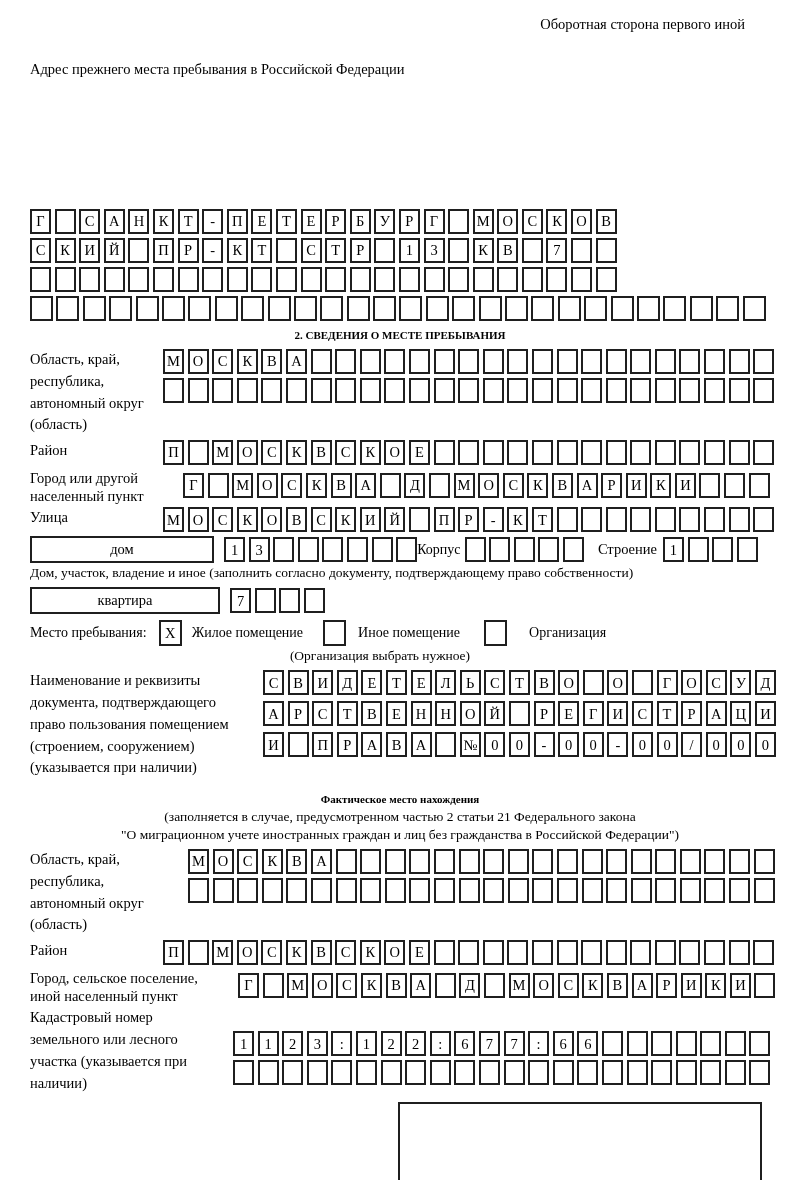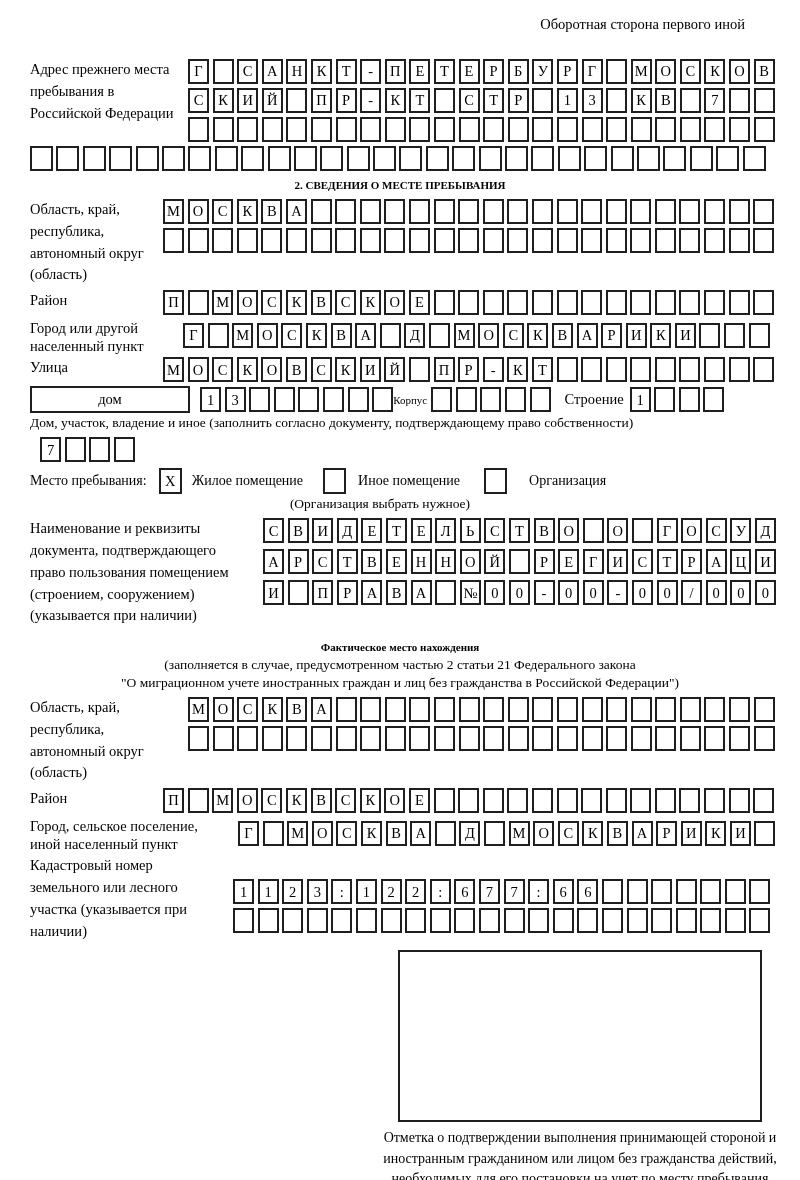--- a/index.html
+++ b/index.html
@@ -43,21 +43,21 @@
   }
   .mt2{margin-top:2px;} .mt4{margin-top:4px;} .mt6{margin-top:6px;} .mt8{margin-top:8px;}
 </style>
 </head>
 <body>
 
 <div class="sheet">
 
   <div class="corner-note">Оборотная сторона первого иной</div>
 
-  <div class="field mt8" style="margin-top:26px;">
+  <div class="field mt8" style="margin-top:26px;flex-direction:column;">
     <div class="field-label" style="flex:0 0 150px;">Адрес прежнего места пребывания в Российской Федерации</div>
     <div class="rows-col">
       <div class="cell-row">
           <div class="cell">Г</div>
           <div class="cell"></div>
           <div class="cell">С</div>
           <div class="cell">А</div>
           <div class="cell">Н</div>
           <div class="cell">К</div>
           <div class="cell">Т</div>
@@ -312,50 +312,51 @@
         <div class="cell"></div>
         <div class="cell"></div>
         <div class="cell"></div>
         <div class="cell"></div>
         <div class="cell"></div>
         <div class="cell"></div>
       </div>
   </div>
 
   <div class="inline-row mt4">
-    <div class="label-box" style="width:160px;">дом</div>
+    <div class="label-box" style="width:184px;">дом</div>
     <div class="cell-row" style="margin-left:10px;">
         <div class="cell">1</div>
         <div class="cell">3</div>
         <div class="cell"></div>
         <div class="cell"></div>
         <div class="cell"></div>
         <div class="cell"></div>
         <div class="cell"></div>
         <div class="cell"></div>
       </div>
-    <div style="margin-left:0;font-size:11px;">Корпус</div>
+    <div style="margin-left:0;font-size:14px;">Корпус</div>
     <div class="cell-row" style="margin-left:4px;">
         <div class="cell"></div>
         <div class="cell"></div>
         <div class="cell"></div>
         <div class="cell"></div>
         <div class="cell"></div>
       </div>
     <div style="margin-left:14px;font-size:14.5px;">Строение</div>
     <div class="cell-row" style="margin-left:6px;">
         <div class="cell">1</div>
         <div class="cell"></div>
         <div class="cell"></div>
         <div class="cell"></div>
       </div>
   </div>
   <div class="mt2" style="font-size:13.5px;">Дом, участок, владение и иное (заполнить согласно документу, подтверждающему право собственности)</div>
 
   <div class="inline-row mt6">
+    <div class="label-box" style="width:190px;">квартира</div>
     <div class="cell-row" style="margin-left:10px;">
         <div class="cell">7</div>
         <div class="cell"></div>
         <div class="cell"></div>
         <div class="cell"></div>
       </div>
   </div>
 
   <div class="inline-row mt6">
     <div>Место пребывания:</div>

